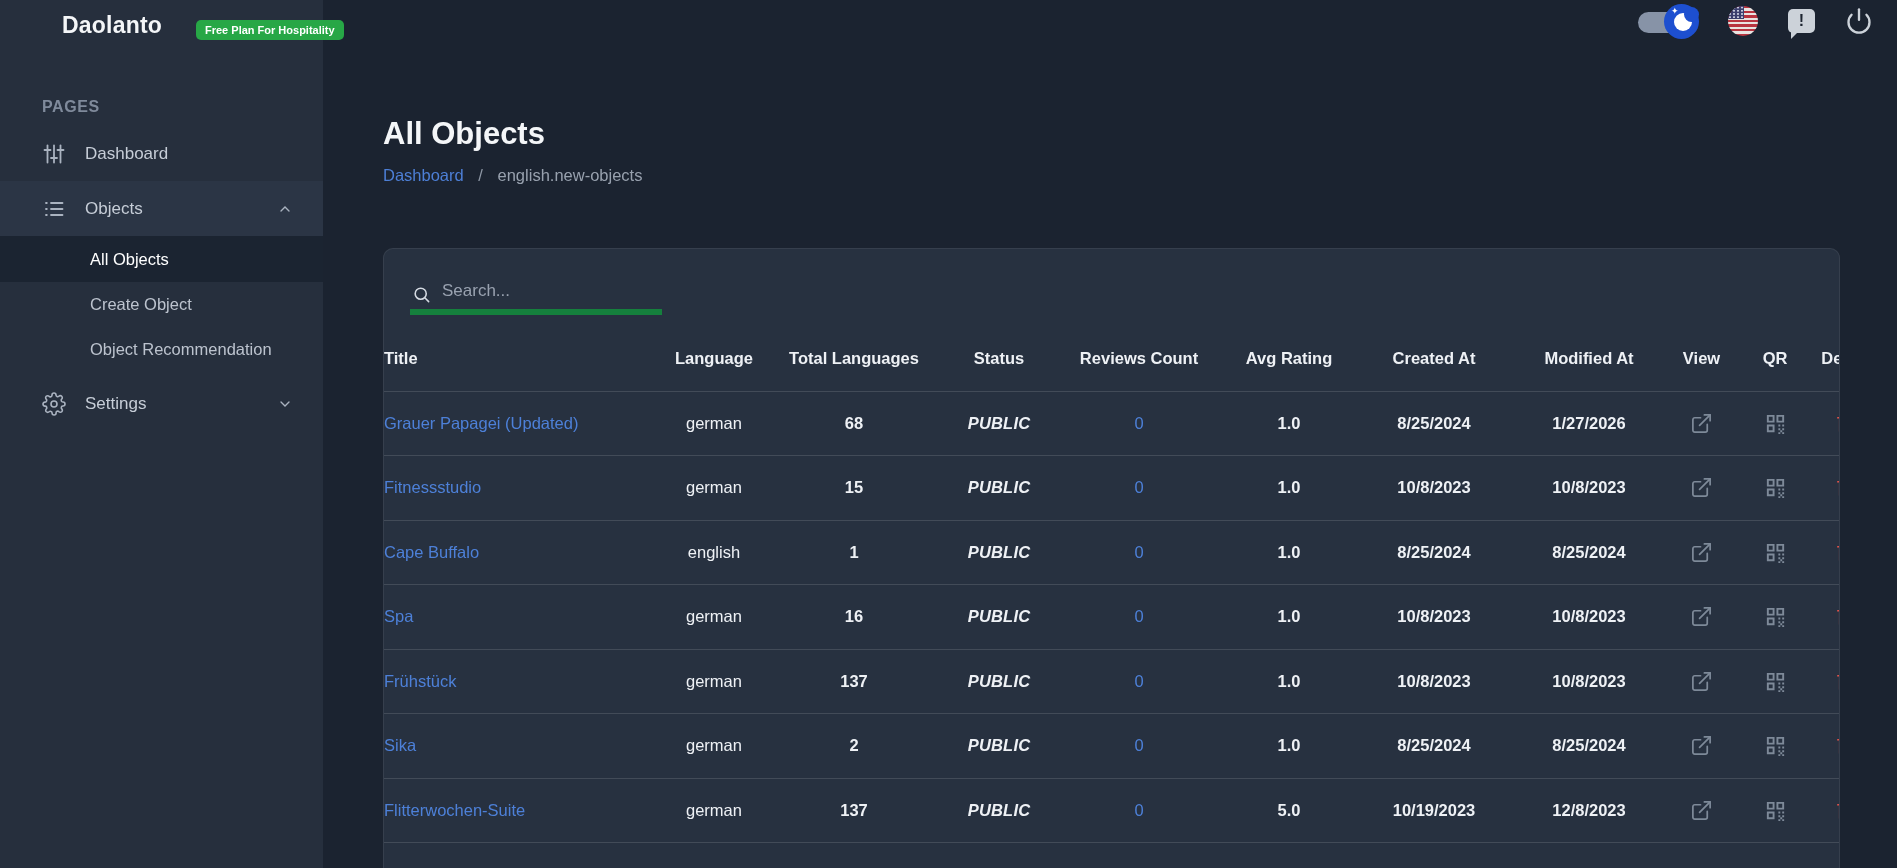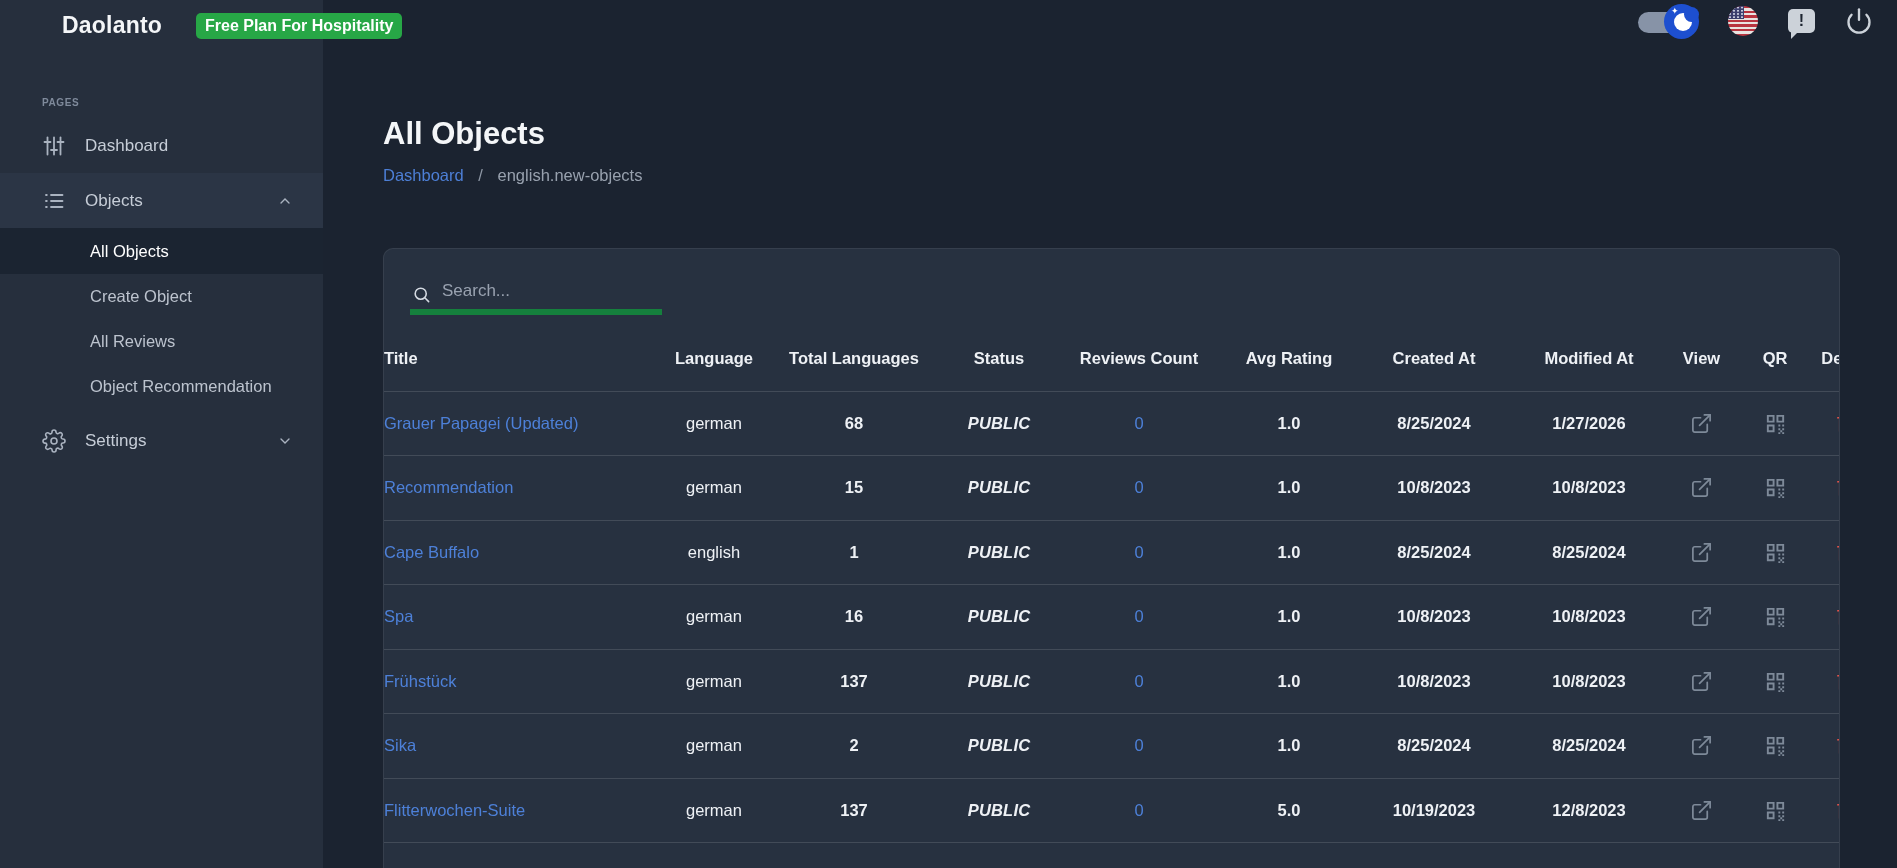--- a/index.html
+++ b/index.html
@@ -12,28 +12,28 @@
   }
 
   
   .sidebar {
     position: absolute; left: 0; top: 0; width: 323px; height: 100%;
     background: #262f3d;
   }
   .brand { display: flex; align-items: flex-start; padding: 12px 14px 0 62px; gap: 22px; }
   .brand-name { font-size: 23px; font-weight: 700; color: #f4f6f8; letter-spacing: .2px; }
   .plan-badge {
-    margin-left: 12px; margin-top: 1px;
+    margin-left: 12px; margin-top: 8px;
     background: #27a746; color: #fff;
-    font-size: 16px; font-weight: 700;
+    font-size: 11px; font-weight: 700;
     padding: 4px 9px; border-radius: 5px; white-space: nowrap;
   }
   .pages-label {
     margin: 58px 0 0 42px;
-    font-size: 10px; font-weight: 700; letter-spacing: .6px;
+    font-size: 16px; font-weight: 700; letter-spacing: .6px;
     color: #7f8a9b;
   }
   .nav { margin-top: 10px; }
   .nav-item {
     display: flex; align-items: center;
     height: 55px; padding: 0 30px 0 42px;
     color: #c6cdd7; font-size: 17px; cursor: pointer;
   }
   .nav-item .nav-icon { width: 24px; height: 24px; margin-right: 19px; color: #aab3c0; flex: 0 0 auto; }
   .nav-item .chev { margin-left: auto; width: 16px; height: 16px; color: #aab3c0; }
@@ -168,23 +168,20 @@
             <polyline points="6 15 12 9 18 15"></polyline>
           </svg>
       </span>
     </div>
 
     <div class="sub-item active">
       <span>All Objects</span>
     </div>
     <div class="sub-item">
       <span>Create Object</span>
-    </div>
-    <div class="sub-item">
-      <span>All Reviews</span>
     </div>
     <div class="sub-item">
       <span>Object Recommendation</span>
     </div>
 
     <div class="nav-item" style="margin-top:4px;">
       <span class="nav-icon">
         <svg viewBox="0 0 24 24" fill="none" stroke="currentColor" stroke-width="1.6">
           <circle cx="12" cy="12" r="3"></circle>
           <path d="M19.4 15a1.65 1.65 0 0 0 .33 1.82l.06.06a2 2 0 0 1 0 2.83 2 2 0 0 1-2.83 0l-.06-.06a1.65 1.65 0 0 0-1.82-.33 1.65 1.65 0 0 0-1 1.51V21a2 2 0 0 1-2 2 2 2 0 0 1-2-2v-.09A1.65 1.65 0 0 0 9 19.4a1.65 1.65 0 0 0-1.82.33l-.06.06a2 2 0 0 1-2.83 0 2 2 0 0 1 0-2.83l.06-.06a1.65 1.65 0 0 0 .33-1.82 1.65 1.65 0 0 0-1.51-1H3a2 2 0 0 1-2-2 2 2 0 0 1 2-2h.09A1.65 1.65 0 0 0 4.6 9a1.65 1.65 0 0 0-.33-1.82l-.06-.06a2 2 0 0 1 0-2.83 2 2 0 0 1 2.83 0l.06.06a1.65 1.65 0 0 0 1.82.33H9a1.65 1.65 0 0 0 1-1.51V3a2 2 0 0 1 2-2 2 2 0 0 1 2 2v.09a1.65 1.65 0 0 0 1 1.51 1.65 1.65 0 0 0 1.82-.33l.06-.06a2 2 0 0 1 2.83 0 2 2 0 0 1 0 2.83l-.06.06a1.65 1.65 0 0 0-.33 1.82V9a1.65 1.65 0 0 0 1.51 1H21a2 2 0 0 1 2 2 2 2 0 0 1-2 2h-.09a1.65 1.65 0 0 0-1.51 1z"></path>
@@ -287,21 +284,21 @@
     <svg viewBox="0 0 24 24" fill="currentColor">
       <path d="M3 3h8v8H3V3zm2 2v4h4V5H5zm8-2h8v8h-8V3zm2 2v4h4V5h-4zM3 13h8v8H3v-8zm2 2v4h4v-4H5zm10-2h2v2h-2v-2zm4 0h2v2h-2v-2zm-4 4h2v2h-2v-2zm4 0h2v2h-2v-2zm-2 2h2v2h-2v-2zm-2 2h2v2h-2v-2zm4 0h2v2h-2v-2z"></path>
                 </svg></span></td>
     <td class="c10"><span class="cell-icon trash">
     <svg viewBox="0 0 24 24" fill="none" stroke="currentColor" stroke-width="1.8" stroke-linecap="round" stroke-linejoin="round">
       <polyline points="3 6 5 6 21 6"></polyline>
                   <path d="M19 6v14a2 2 0 0 1-2 2H7a2 2 0 0 1-2-2V6m3 0V4a2 2 0 0 1 2-2h4a2 2 0 0 1 2 2v2"></path>
                 </svg></span></td>
   </tr>
   <tr>
-    <td class="c0"><a>Recommendation</a></td>
+    <td class="c0"><a>Fitnessstudio</a></td>
     <td class="c1">german</td>
     <td class="c2">15</td>
     <td class="c3">PUBLIC</td>
     <td class="c4"><a>0</a></td>
     <td class="c5">1.0</td>
     <td class="c6">10/8/2023</td>
     <td class="c7">10/8/2023</td>
     <td class="c8"><span class="cell-icon">
     <svg viewBox="0 0 24 24" fill="none" stroke="currentColor" stroke-width="1.8" stroke-linecap="round" stroke-linejoin="round">
       <path d="M18 13v6a2 2 0 0 1-2 2H5a2 2 0 0 1-2-2V8a2 2 0 0 1 2-2h6"></path>

